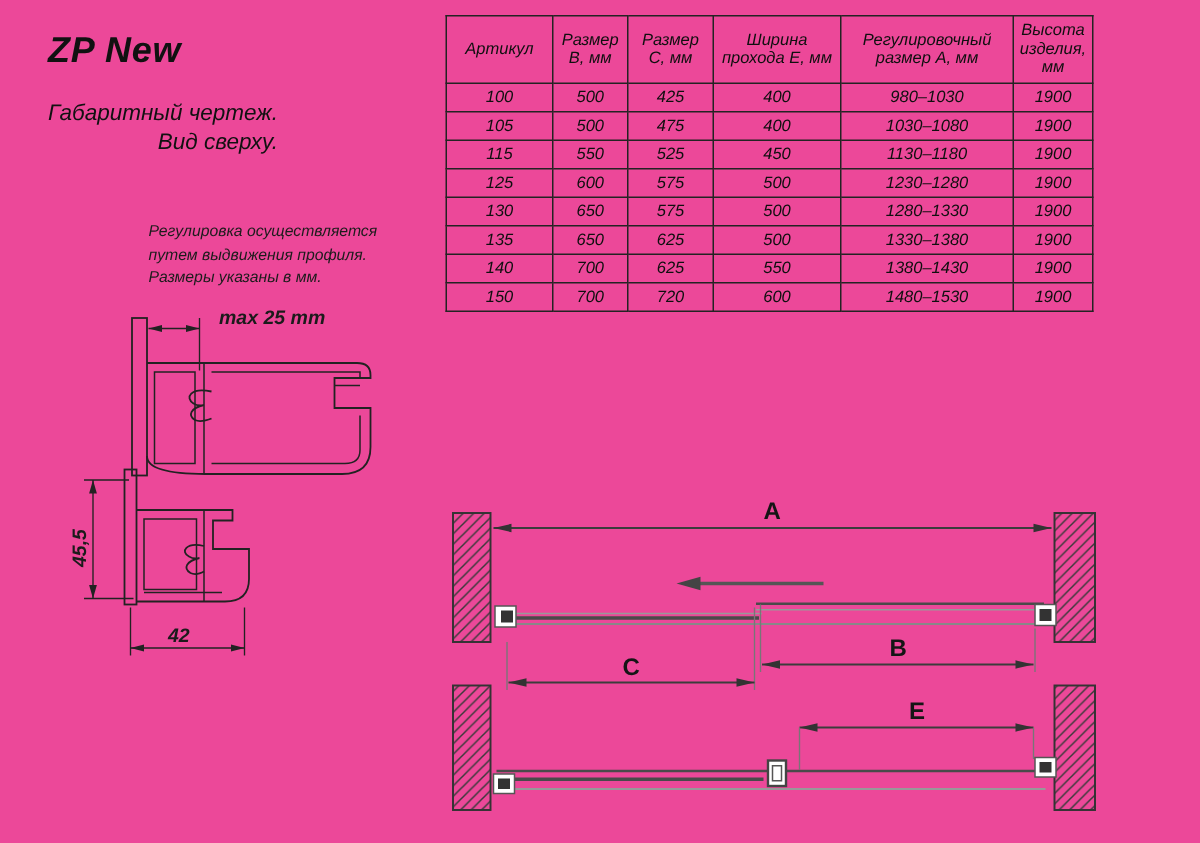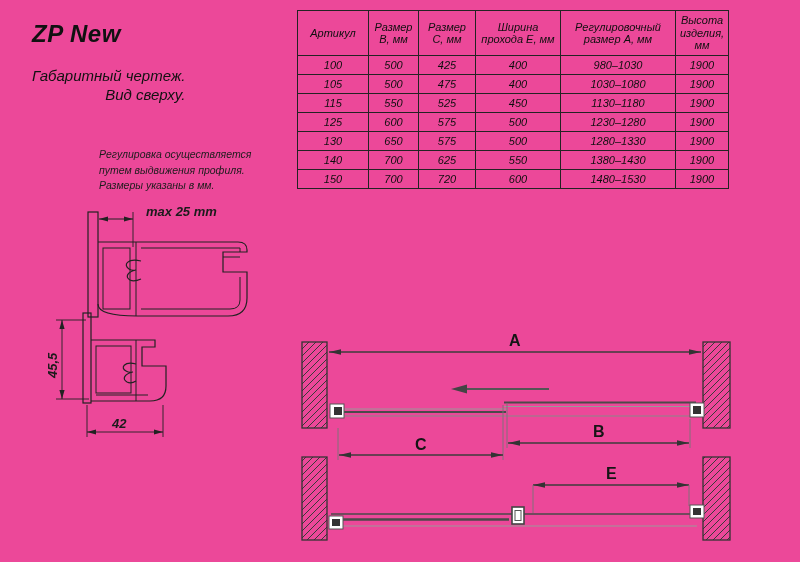--- a/index.html
+++ b/index.html
@@ -90,20 +90,28 @@
         </tr>
         <tr>
           <td>130</td>
           <td>650</td>
           <td>575</td>
           <td>500</td>
           <td>1280–1330</td>
           <td>1900</td>
         </tr>
         <tr>
+          <td>135</td>
+          <td>650</td>
+          <td>625</td>
+          <td>500</td>
+          <td>1330–1380</td>
+          <td>1900</td>
+        </tr>
+        <tr>
           <td>140</td>
           <td>700</td>
           <td>625</td>
           <td>550</td>
           <td>1380–1430</td>
           <td>1900</td>
         </tr>
         <tr>
           <td>150</td>
           <td>700</td>

